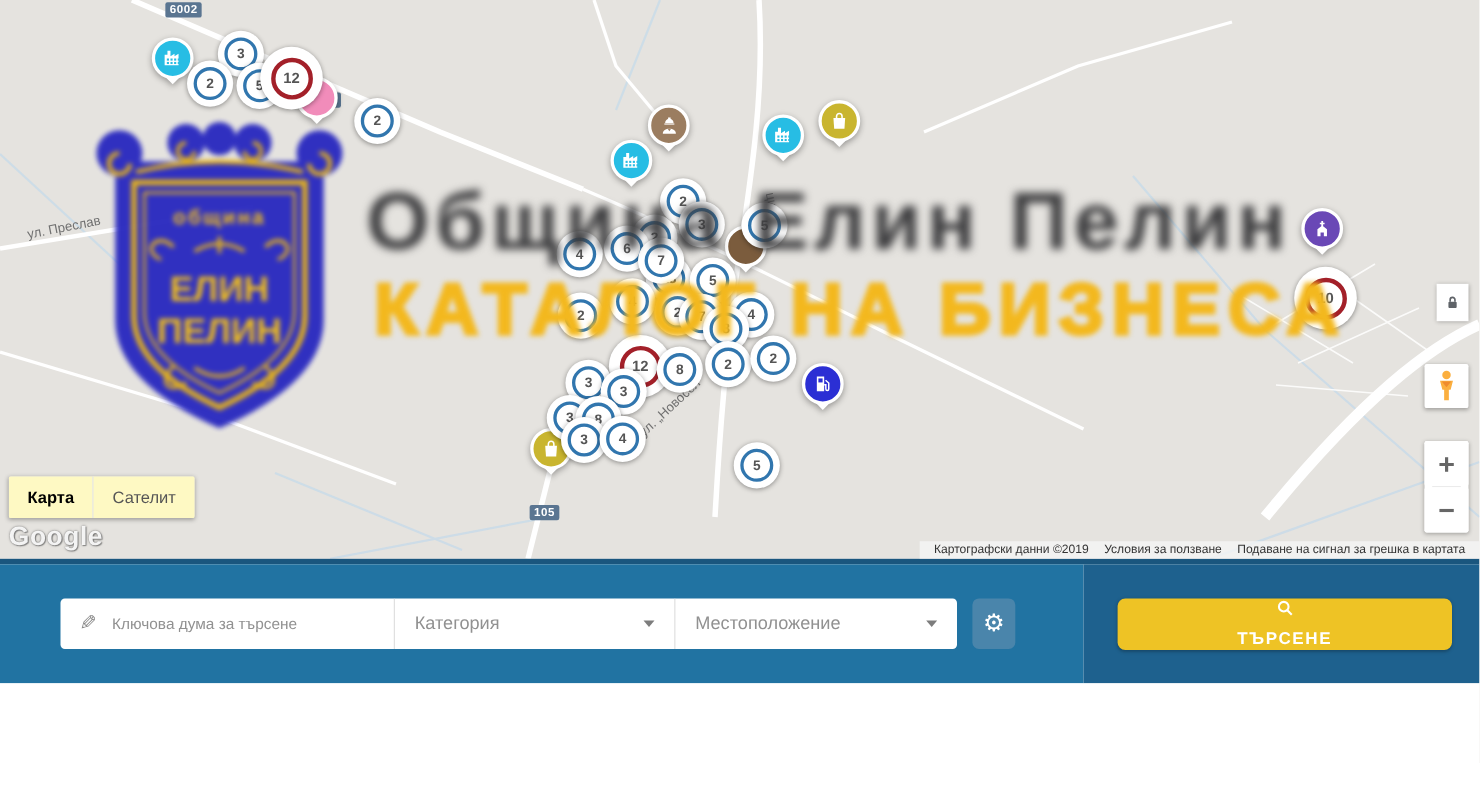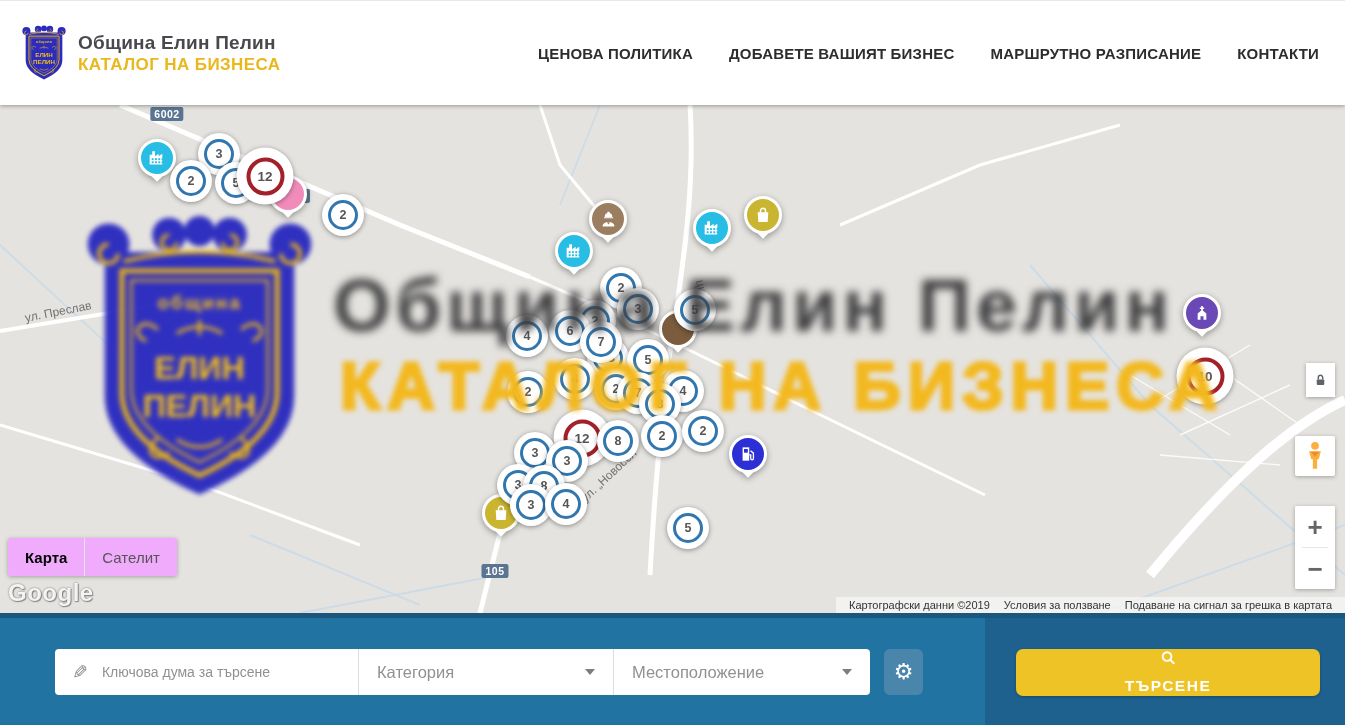--- a/index.html
+++ b/index.html
@@ -40,21 +40,21 @@
   .watermark{position:absolute;inset:0;z-index:5;pointer-events:none;}
   .wm-crest{position:absolute;left:83px;top:109px;width:233px;height:288px;filter:blur(2.6px);opacity:.97;}
   .wm-title{position:absolute;left:333px;top:158px;font-size:74px;font-weight:700;color:#3c3c3e;
     letter-spacing:5px;white-space:nowrap;filter:blur(4px);}
   .wm-sub{position:absolute;left:340px;top:243px;font-size:66px;font-weight:700;color:#f3b81e;
     -webkit-text-stroke:3px #f3b81e;letter-spacing:7px;white-space:nowrap;filter:blur(2.6px);}
 
   
   .map-tabs{position:absolute;left:8px;top:433px;z-index:6;display:flex;box-shadow:0 1px 4px rgba(0,0,0,.3);
     border-radius:2px;overflow:hidden;}
-  .map-tabs button{height:38px;background:#f0abfc;border:0;font-size:15px;cursor:pointer;padding:0 17px;
+  .map-tabs button{height:38px;background:#fef9c3;border:0;font-size:15px;cursor:pointer;padding:0 17px;
     font-family:inherit;}
   .tab-map{font-weight:700;color:#000;}
   .tab-sat{color:#565656;border-left:1px solid #e6e6e6 !important;}
   .glogo{position:absolute;left:8px;bottom:6px;z-index:6;font-size:24px;font-weight:700;letter-spacing:.5px;
     color:rgba(255,255,255,.92);text-shadow:0 0 2px rgba(90,90,90,.9),1px 1px 1px rgba(90,90,90,.6);}
   .attribution{position:absolute;right:0;bottom:0;z-index:6;display:flex;gap:0;align-items:center;
     background:rgba(245,245,245,.8);font-size:11px;color:#343434;padding:2px 6px;}
   .attribution span{padding:0 7px;white-space:nowrap;}
   .attribution .lnk{cursor:pointer;}
   .lock-btn{position:absolute;left:1306px;top:258px;z-index:6;width:29px;height:34px;background:#fff;border:0;
@@ -110,37 +110,20 @@
     <text x="60" y="50" text-anchor="middle" font-size="10" font-weight="bold" fill="#f0bd18" letter-spacing="1">община</text>
     <path d="M38 61 c-8 -8 -16 2 -6 6 M82 61 c8 -8 16 2 6 6 M48 63 q12 -7 24 0 M60 56 v8" stroke="#e8b413" stroke-width="1.6" fill="none"></path>
     <text x="60" y="87" text-anchor="middle" font-size="17" font-weight="bold" fill="#f0bd18">ЕЛИН</text>
     <text x="60" y="107" text-anchor="middle" font-size="17" font-weight="bold" fill="#f0bd18">ПЕЛИН</text>
     <path d="M38 118 c-8 8 -2 14 6 8 M82 118 c8 8 2 14 -6 8 M48 119 q12 8 24 0" stroke="#e8b413" stroke-width="1.6" fill="none"></path>
   </symbol>
 </svg>
 
 <div class="app">
 
-  <header class="header">
-    <div class="brand">
-      <svg class="crest-sm">
-          <use href="#crest"></use>
-        </svg>
-      <div>
-        <div class="brand-title">Община Елин Пелин</div>
-        <div class="brand-sub">КАТАЛОГ НА БИЗНЕСА</div>
-      </div>
-    </div>
-    <nav class="nav" id="main-nav">
-        <a>ЦЕНОВА ПОЛИТИКА</a>
-        <a>ДОБАВЕТЕ ВАШИЯТ БИЗНЕС</a>
-        <a>МАРШРУТНО РАЗПИСАНИЕ</a>
-        <a>КОНТАКТИ</a>
-      </nav>
-  </header>
 
   <div class="map" id="map">
 
     <svg class="roads" width="1345" height="508">
       <g stroke="#cadbe8" stroke-width="2" fill="none" opacity=".9">
         <path d="M0 140 L130 260"></path>
         <path d="M560 100 L600 0"></path>
         <path d="M1030 160 L1150 300 L1345 470"></path>
         <path d="M250 430 L420 500"></path>
         <path d="M300 508 L500 470"></path>

